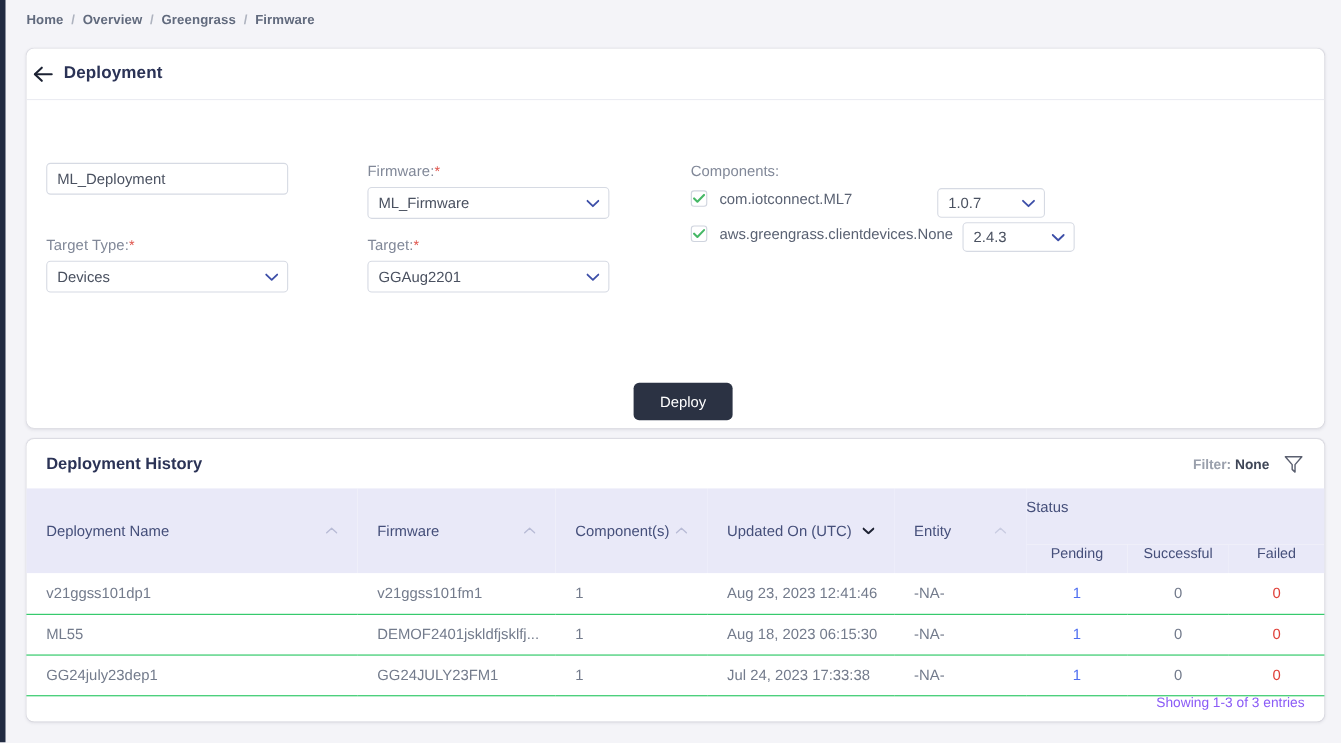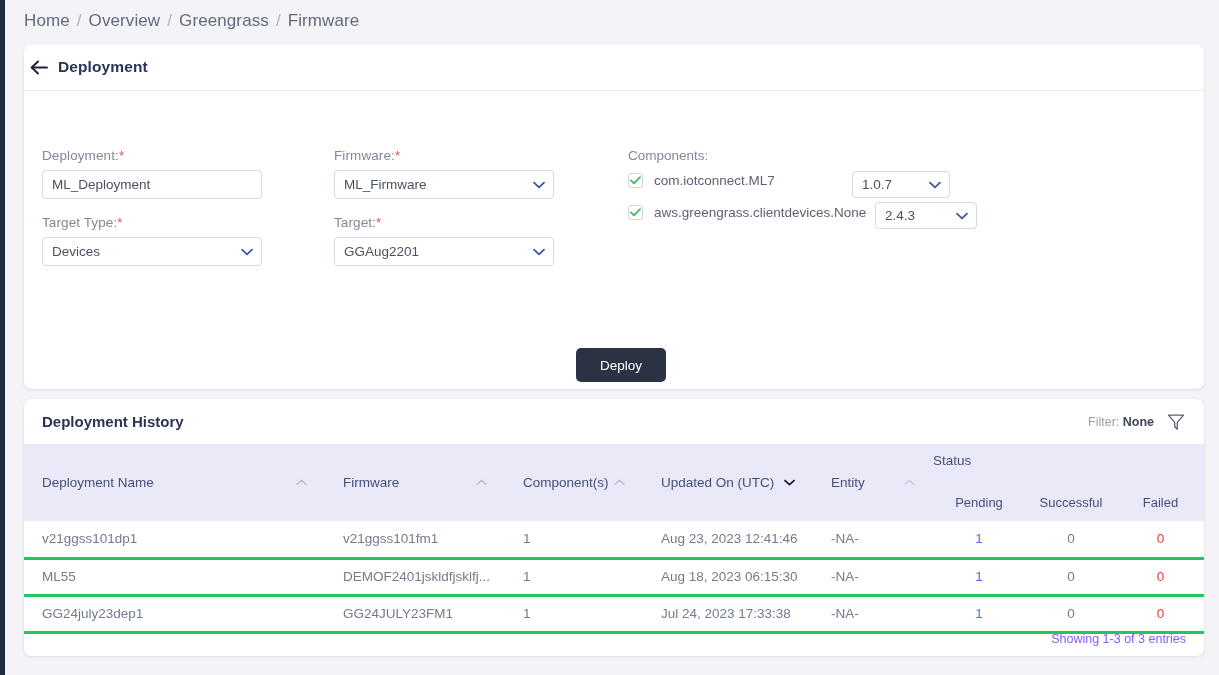--- a/index.html
+++ b/index.html
@@ -17,22 +17,23 @@
   }
   .left-rail {
     position: absolute; left: 0; top: 0;
     width: 5px; height: 675px;
     background: #212b42;
   }
   
   .breadcrumb {
     position: absolute; left: 24px; top: 11px;
     display: flex; align-items: center; gap: 0;
-    font-size: 17px; color: #6b7280;
+    font-size: 12px; color: #6b7280;
     letter-spacing: .1px;
+    font-weight: bold;
   }
   .breadcrumb .crumb { color: #616a7d; }
   .breadcrumb .sep { color: #aeb3bf; padding: 0 7px; }
 
   
   .card {
     position: absolute;
     background: #ffffff;
     border-radius: 7px;
     box-shadow: 0 1px 3px rgba(25,30,60,.10), 0 0 1px rgba(25,30,60,.10);
@@ -128,21 +129,21 @@
   .hist-head {
     height: 45px; display: flex; align-items: center;
     padding: 0 18px;
   }
   .hist-title {
     font-size: 15px; font-weight: bold; color: #2b3356;
   }
   .hist-right {
     margin-left: auto; display: flex; align-items: center; gap: 12px;
   }
-  .filter-text { font-size: 12.5px; color: #9aa0ac; }
+  .filter-text { font-size: 12.5px; color: #9aa0ac; font-weight: bold; }
   .filter-text b { color: #3f4657; }
   .funnel { cursor: pointer; display: flex; }
 
   
   table.hist {
     width: 100%; border-collapse: collapse;
     table-layout: fixed;
   }
   table.hist thead tr.main th {
     background: #e9e9f8;
@@ -173,21 +174,21 @@
   }
   .sort-ico.active { opacity: 1; }
   .status-group {
     font-size: 13.5px; color: #454f7a;
     padding-bottom: 2px;
   }
   table.hist tbody td {
     height: 37px;
     font-size: 13.5px;
     color: #737b8c;
-    border-bottom: 3px solid #22c55e;
+    border-bottom: 1px solid #22c55e;
     padding: 0;
     vertical-align: middle;
     overflow: hidden; white-space: nowrap; text-overflow: ellipsis;
   }
   table.hist tbody td.pad { padding-left: 18px; }
   table.hist tbody td.num { text-align: center; }
   .link-num { color: #4e6ef0; cursor: pointer; }
   .fail-num { color: #e0413a; }
   .showing {
     position: absolute; right: 18px; bottom: 10px;
@@ -219,21 +220,20 @@
           <path d="M8 1.5 L1.7 7.5 L8 13.5" fill="none" stroke="#1c2233" stroke-width="1.9" stroke-linecap="round" stroke-linejoin="round"></path>
           <line x1="1.9" y1="7.5" x2="17" y2="7.5" stroke="#1c2233" stroke-width="1.9" stroke-linecap="round"></line>
         </svg>
       </div>
       <div class="card-title">Deployment</div>
     </div>
 
     <div class="form-body">
 
       <div class="field" style="left:18px; top:57px;">
-        <label class="field-label"><span>Deployment:</span><span class="req">*</span></label>
         <input class="tbox" type="text" value="ML_Deployment" style="">
       </div>
 
       <div class="field" style="left:310px; top:57px;">
         <label class="field-label"><span>Firmware:</span><span class="req">*</span></label>
         <div class="sbox">
           <span>ML_Firmware</span>
           <span class="caret">
             <svg width="12" height="8" viewBox="0 0 12 8">
                 <path d="M1 1.6 L6 6.4 L11 1.6" fill="none" stroke="#3d4fa8" stroke-width="1.7" stroke-linecap="round" stroke-linejoin="round"></path>

